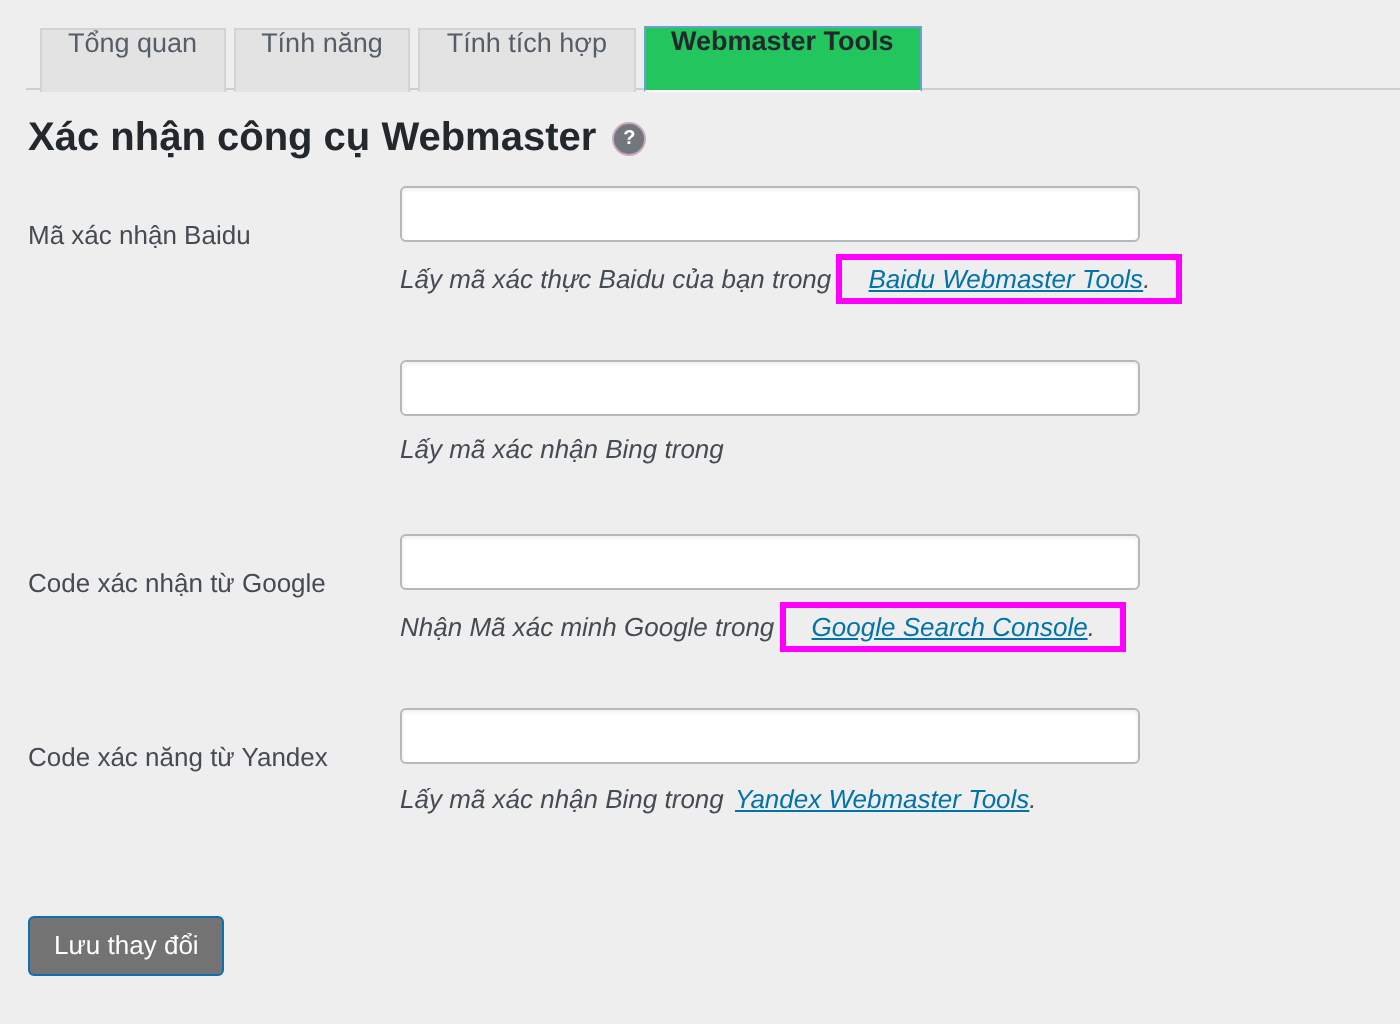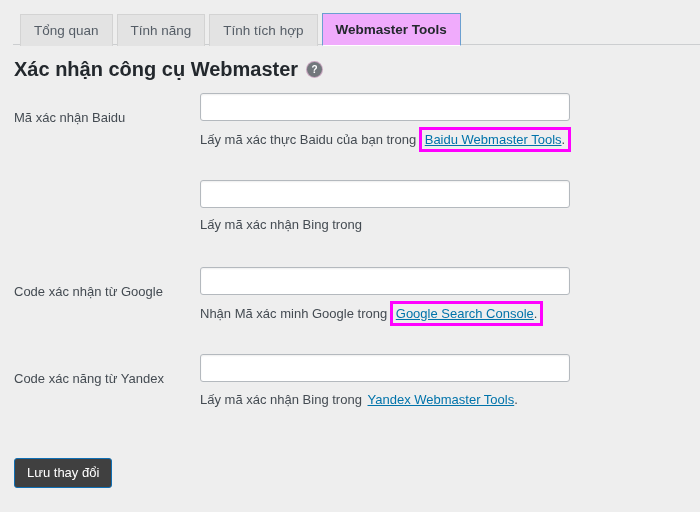--- a/index.html
+++ b/index.html
@@ -39,33 +39,33 @@
     top: 13px;
     display: flex;
     align-items: flex-end;
     gap: 4px;
   }
   .tab {
     box-sizing: border-box;
     height: 32px;
     padding: 0 13px;
     display: flex;
-    align-items: center;
+    align-items: flex-start;
     font-size: 13.5px;
     line-height: 1;
     color: #555d66;
     background: #e3e3e3;
     border: 1px solid #d3d3d3;
     border-bottom: none;
     white-space: nowrap;
     cursor: pointer;
     user-select: none;
   }
   .tab.active {
-    background: #f0abfc;
+    background: #22c55e;
     border: 1px solid #6b9fd0;
     border-bottom: 1px solid #ffffff;
     color: #23282d;
     font-weight: bold;
     height: 33px;
     position: relative;
     z-index: 3;
   }
 
   
@@ -136,32 +136,33 @@
   }
   .field-desc {
     position: absolute;
     left: 200px;
     top: 44px;
     font-size: 13px;
     color: #444b52;
     white-space: nowrap;
     display: flex;
     align-items: baseline;
+    font-style: italic;
   }
   .field-desc .desc-text {
     white-space: pre;
   }
   .link-wrap {
     display: inline-block;
     padding: 1px 2px;
   }
   .link-wrap.highlight {
     outline: 3px solid #ff00ff;
     outline-offset: 0px;
-    padding: 2px 3px;
+    padding: 2px 13px;
     margin-left: 2px;
   }
   .field-link {
     color: #0073aa;
     text-decoration: underline;
     cursor: pointer;
   }
   .trailing-dot {
     color: #444b52;
   }
@@ -169,21 +170,21 @@
   
   .submit-row {
     position: absolute;
     left: 14px;
     top: 458px;
   }
   .submit-button {
     box-sizing: border-box;
     height: 30px;
     padding: 0 12px;
-    background: #404040;
+    background: #737373;
     border: 1px solid #0f6fb4;
     border-radius: 3px;
     color: #ffffff;
     font-family: "Liberation Sans", sans-serif;
     font-size: 13px;
     line-height: 28px;
     cursor: pointer;
     white-space: nowrap;
   }
 </style>

